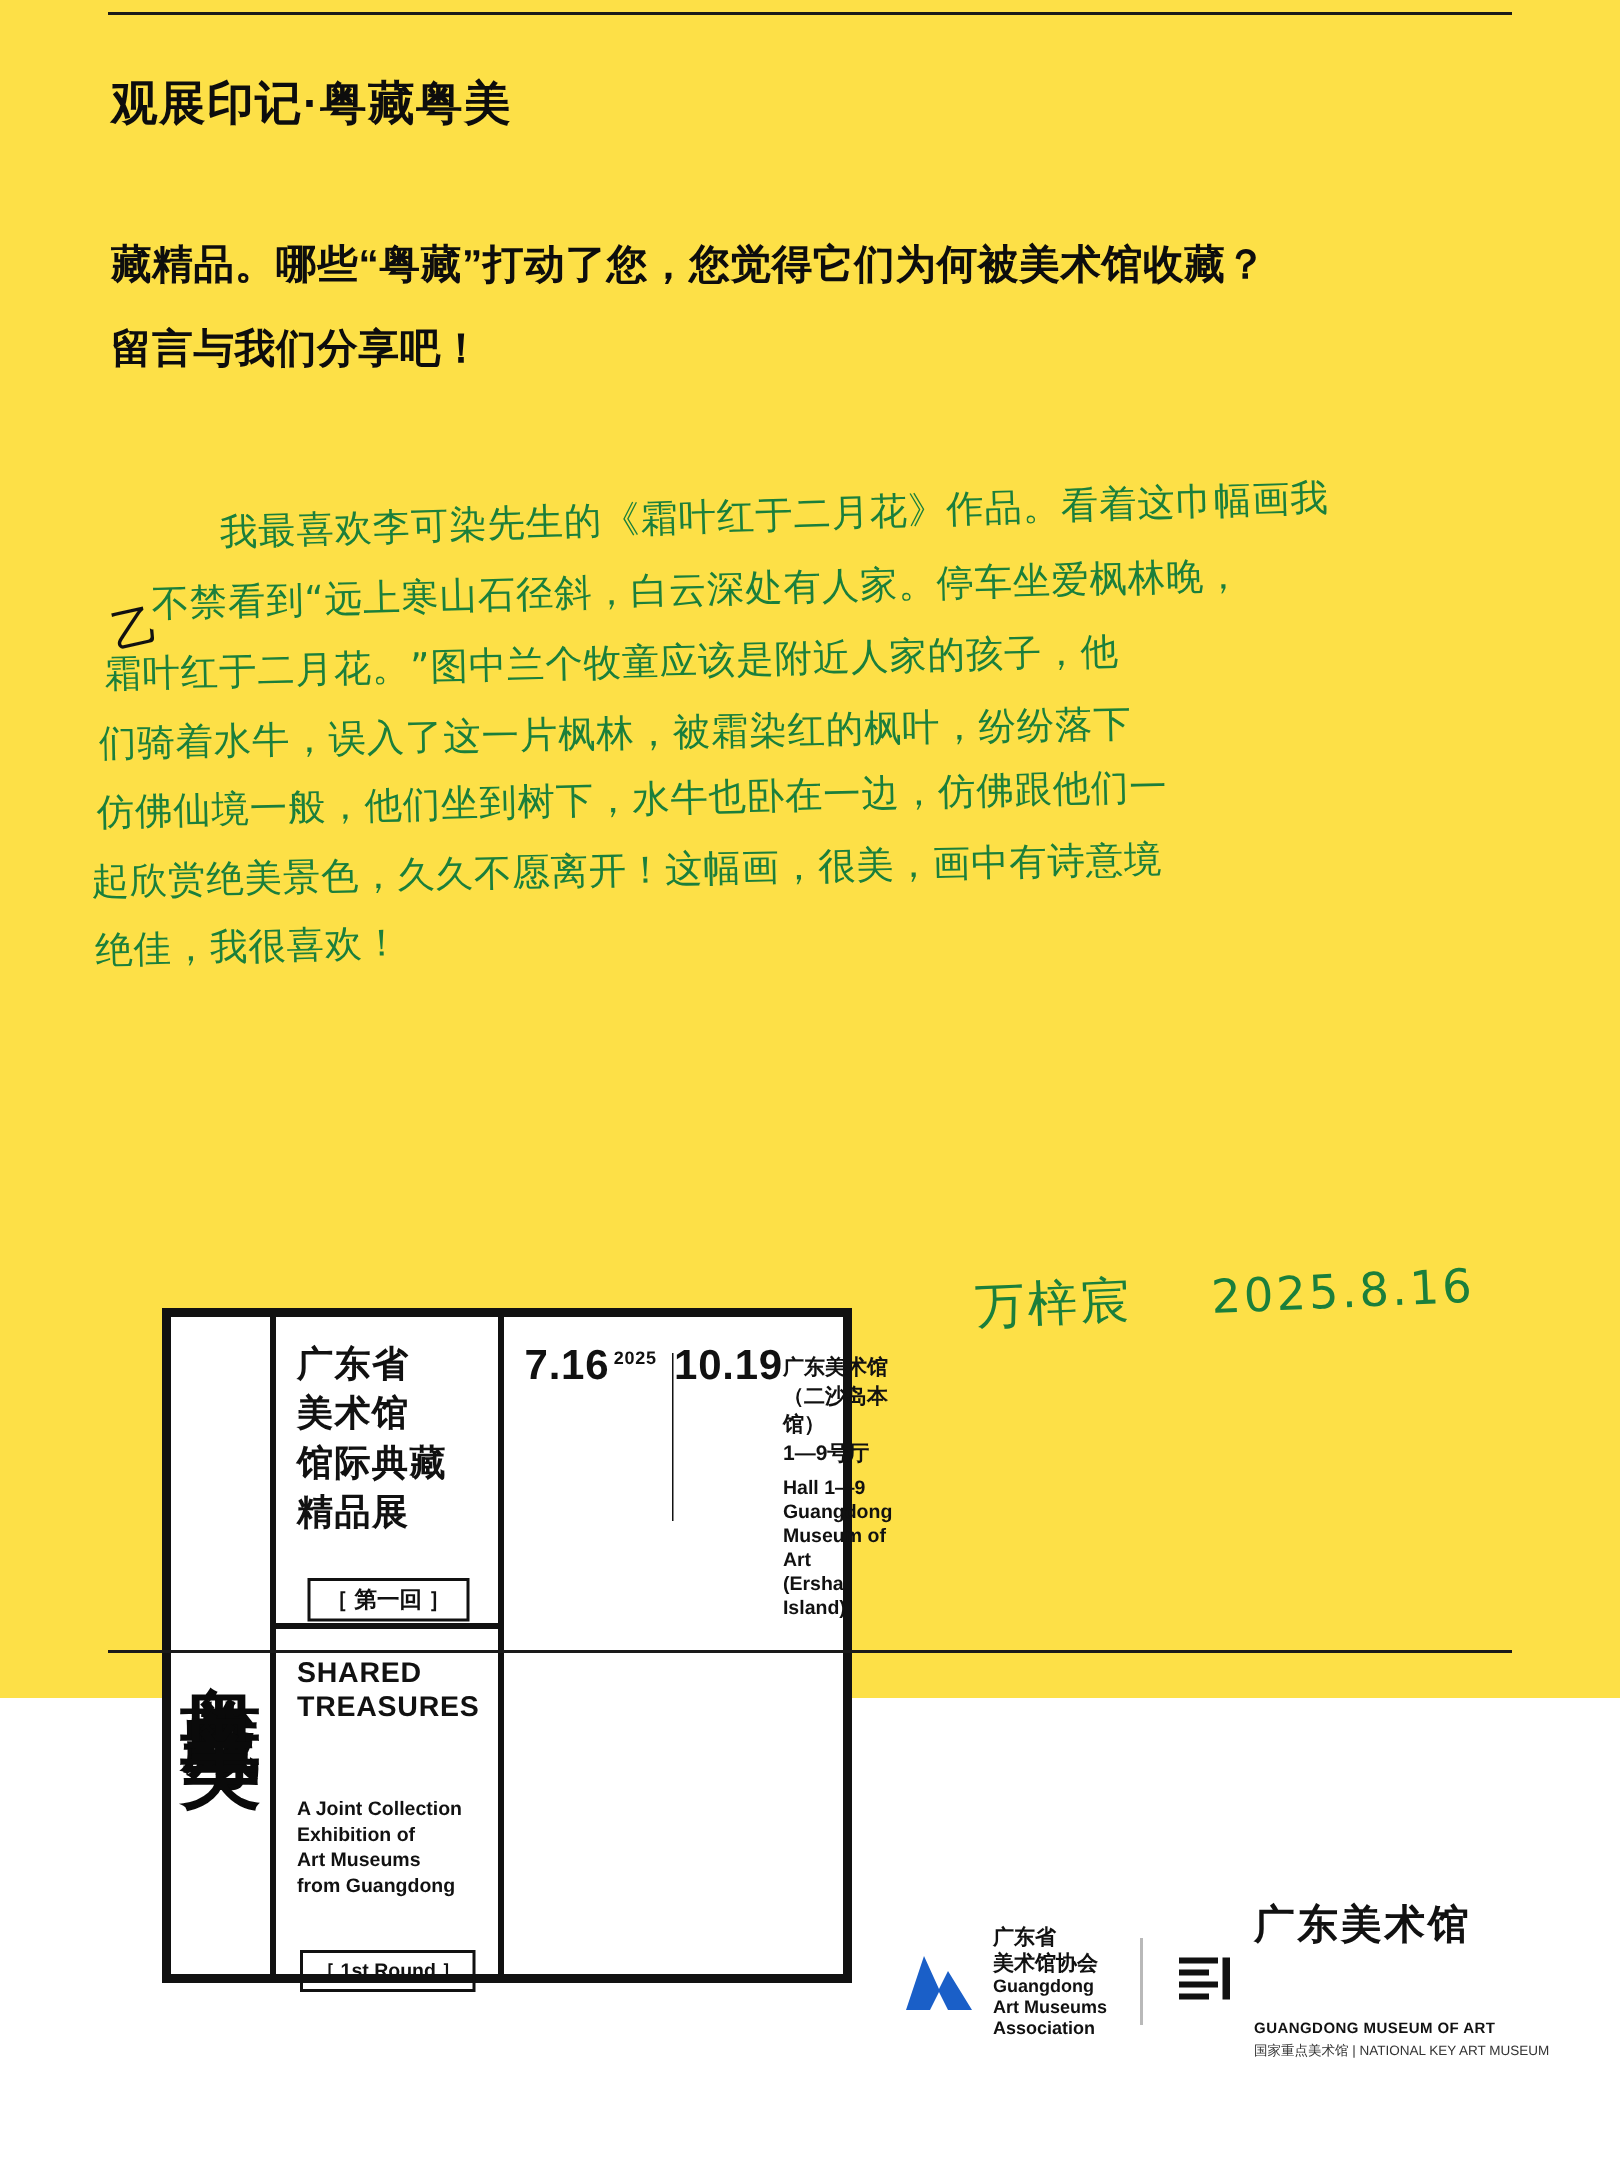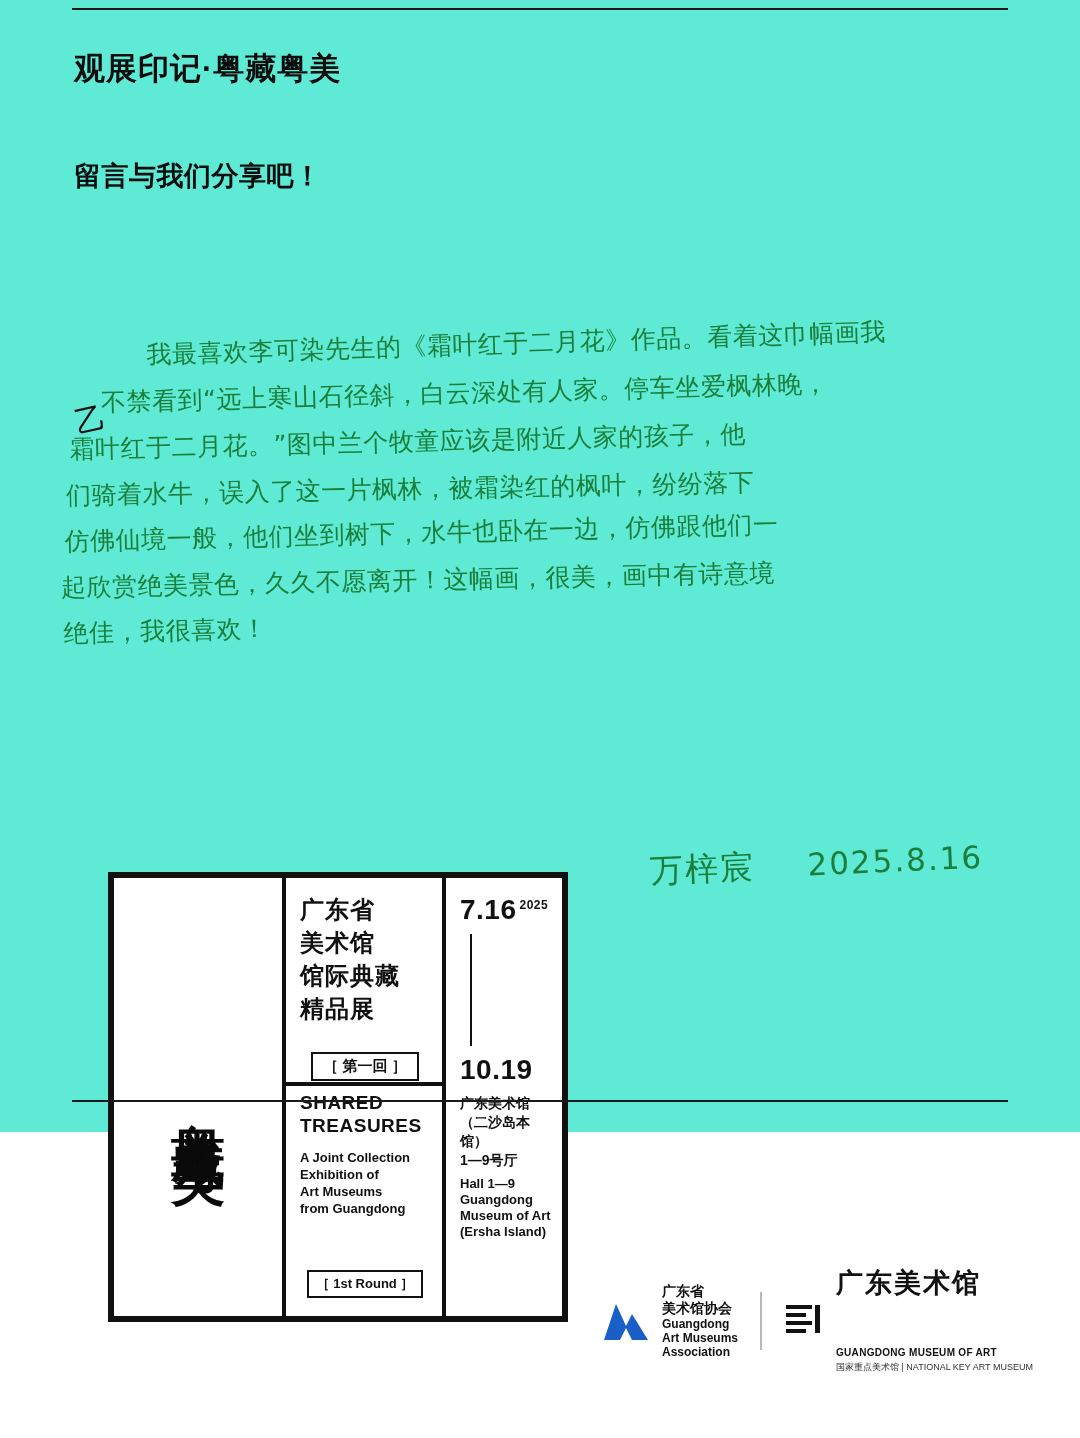--- a/index.html
+++ b/index.html
@@ -13,21 +13,21 @@
     font-family: "Liberation Sans", sans-serif;
     color: #111;
     position: relative;
     overflow: hidden;
   }
   .page {
     position: relative;
     width: 1080px;
     height: 1132px;
     box-sizing: border-box;
-    background: #5eead4;
+    background: #fde047;
   }
   .rule-top {
     position: absolute;
     left: 72px;
     right: 72px;
     top: 8px;
     height: 2px;
     background: #1a1a1a;
   }
   .rule-bottom {
@@ -165,24 +165,25 @@
   .pm-round {
     margin-top: 26px;
     font-size: 15px;
     font-weight: bold;
     text-align: center;
     border: 2px solid #111;
     display: inline-block;
     padding: 3px 10px;
   }
   .pm-bottom {
-    padding: 5px 12px 10px 14px;
+    padding: 18px 12px 10px 14px;
     flex: 1 1 auto;
     display: flex;
     flex-direction: column;
+    gap: 35px;
   }
   .pm-en-title {
     font-size: 19px;
     font-weight: bold;
     line-height: 23px;
     letter-spacing: 0.5px;
   }
   .pm-en-sub {
     margin-top: 12px;
     font-size: 13px;
@@ -195,21 +196,21 @@
     font-size: 13px;
     font-weight: bold;
     text-align: left;
     border: 2px solid #111;
     padding: 3px 8px;
     align-self: center;
   }
   .poster-col-right {
     flex: 1;
     display: flex;
-    flex-direction: column;
+    flex-direction: row;
     padding: 16px 10px 10px 14px;
     box-sizing: border-box;
     position: relative;
   }
   .pr-date1 {
     font-size: 28px;
     font-weight: bold;
     letter-spacing: 0.5px;
   }
   .pr-date1 sup {
@@ -306,20 +307,21 @@
 </head>
 <body>
 
 <div class="page">
 
   <div class="rule-top"></div>
 
   <div class="title">观展印记·粤藏粤美</div>
 
   <div class="prompt">
+    <p>藏精品。哪些“粤藏”打动了您，您觉得它们为何被美术馆收藏？</p>
     <p>留言与我们分享吧！</p>
   </div>
 
   <div class="handwriting">
     <div class="hw-mark">乙</div>
     <div class="hw-line hw-l1">我最喜欢李可染先生的《霜叶红于二月花》作品。看着这巾幅画我</div>
     <div class="hw-line hw-l2">不禁看到“远上寒山石径斜，白云深处有人家。停车坐爱枫林晚，</div>
     <div class="hw-line hw-l3">霜叶红于二月花。”图中兰个牧童应该是附近人家的孩子，他</div>
     <div class="hw-line hw-l4">们骑着水牛，误入了这一片枫林，被霜染红的枫叶，纷纷落下</div>
     <div class="hw-line hw-l5">仿佛仙境一般，他们坐到树下，水牛也卧在一边，仿佛跟他们一</div>

